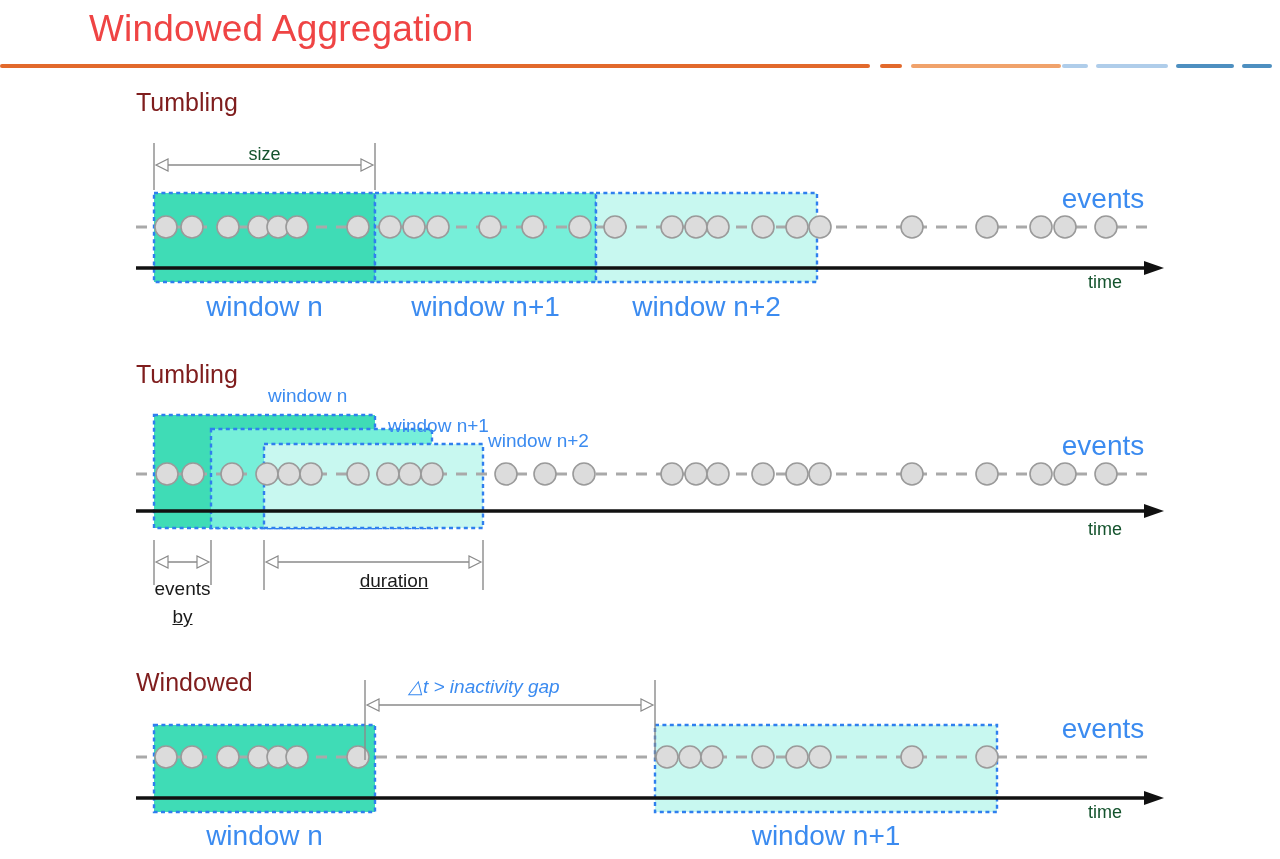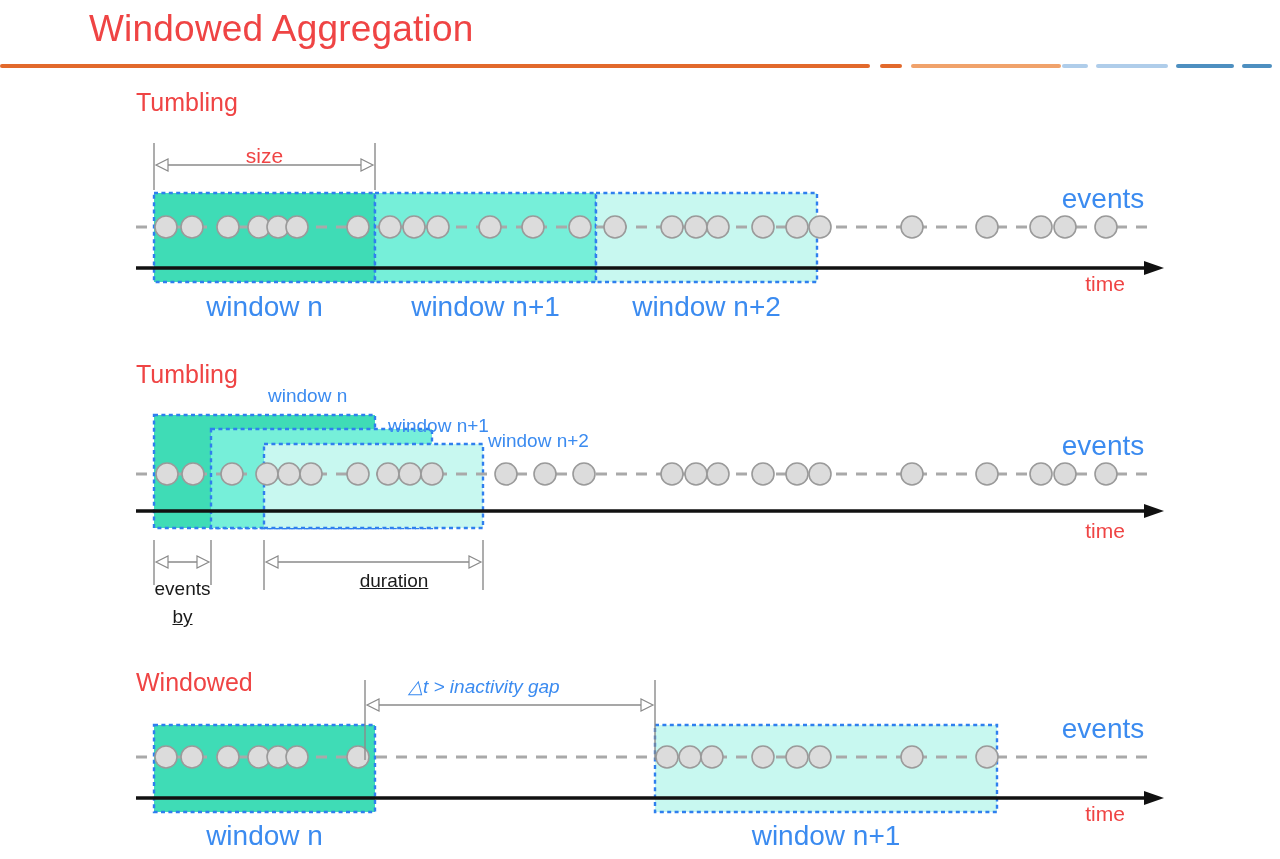--- a/index.html
+++ b/index.html
@@ -14,28 +14,28 @@
   
   .slide-title{
     position:absolute;left:58px;top:8px;
     font-size:37px;font-weight:400;color:#ef4444;
     letter-spacing:.2px;white-space:nowrap;margin-left:31px;
   }
   .rule{position:absolute;height:4px;border-radius:2px;}
 
   
   .sec-title{
-    position:absolute;font-size:25px;color:#ef4444;font-weight:400;white-space:nowrap;
+    position:absolute;font-size:25px;color:#7f1d1d;font-weight:400;white-space:nowrap;
   }
 
   
   .lbl{position:absolute;white-space:nowrap;}
   .lbl-blue{color:#3b8bf0;font-size:28px;}
   .lbl-blue-sm{color:#3b8bf0;font-size:19px;}
-  .lbl-dark{color:#ef4444;font-size:21px;}
+  .lbl-dark{color:#14532d;font-size:18px;}
   .lbl-dark-sm{color:#1a1a1a;font-size:19px;}
   .center{transform:translateX(-50%);}
 </style>
 </head>
 <body>
 
 <div id="stage">
 
   <div class="slide-title">Windowed Aggregation</div>
   <div class="rule" id="main-rule" style="left: 0px; top: 64px; width: 870px; background: rgb(226, 105, 44);"></div>

